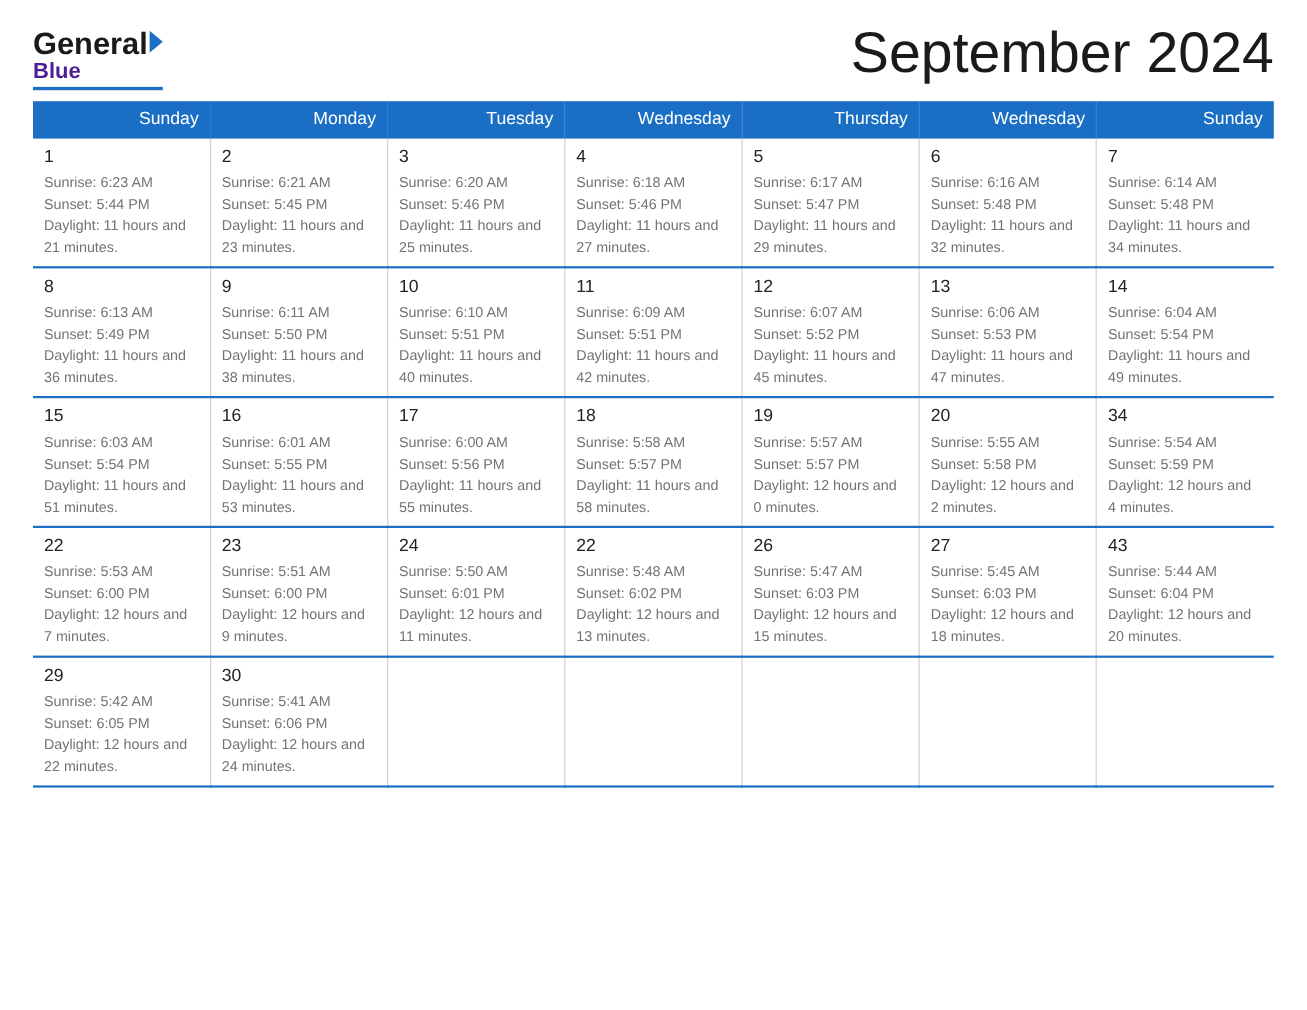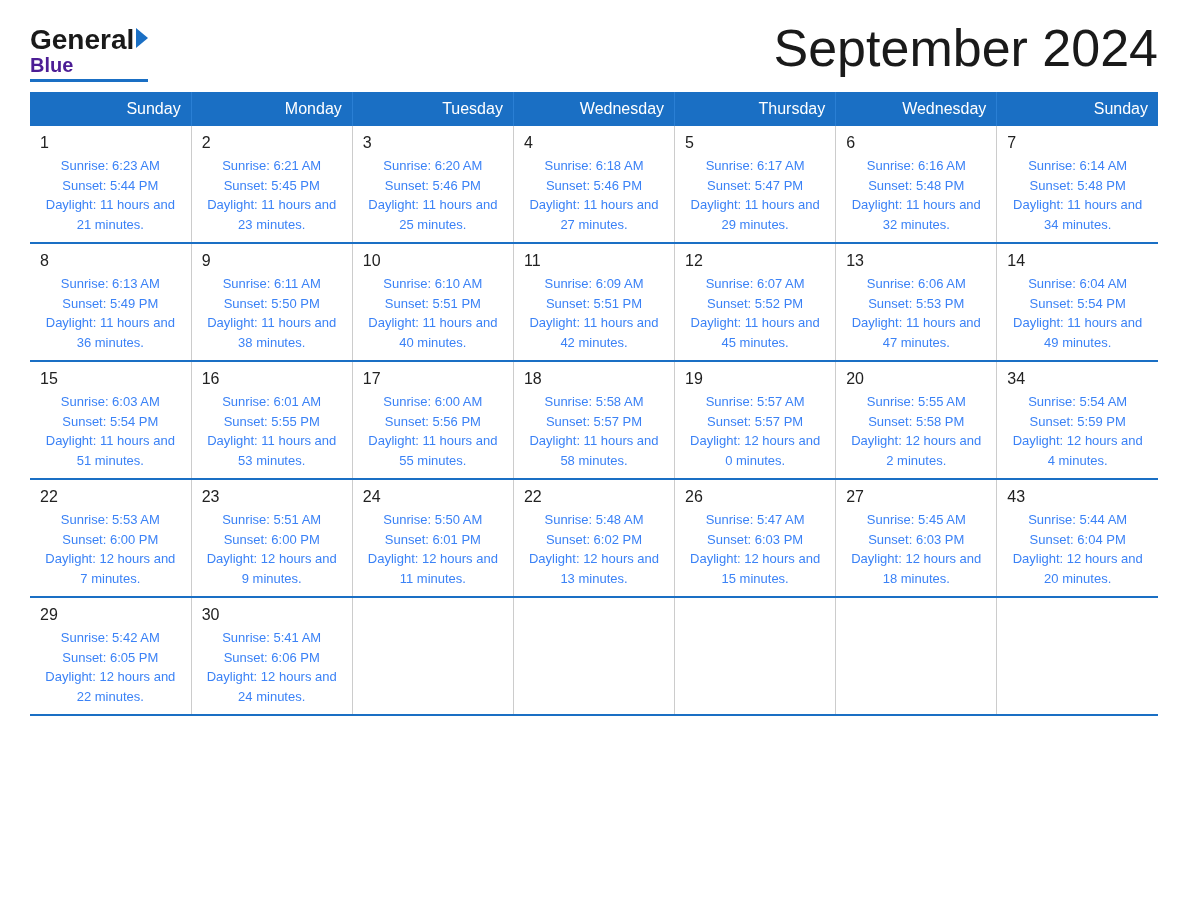--- a/index.html
+++ b/index.html
@@ -96,22 +96,21 @@
     }
     .day-number {
       font-size: 16px;
       font-weight: normal;
       margin-bottom: 4px;
       display: block;
     }
     .day-info {
       font-size: 13px;
       line-height: 1.5;
-      color: #3b82f6;
-      text-align: center;
+      color: #737373;
     }
     .empty-cell {
       background: #fff;
     }
     .last-row td {
       border-bottom: none;
     }
   </style>
 </head>
 <body>

